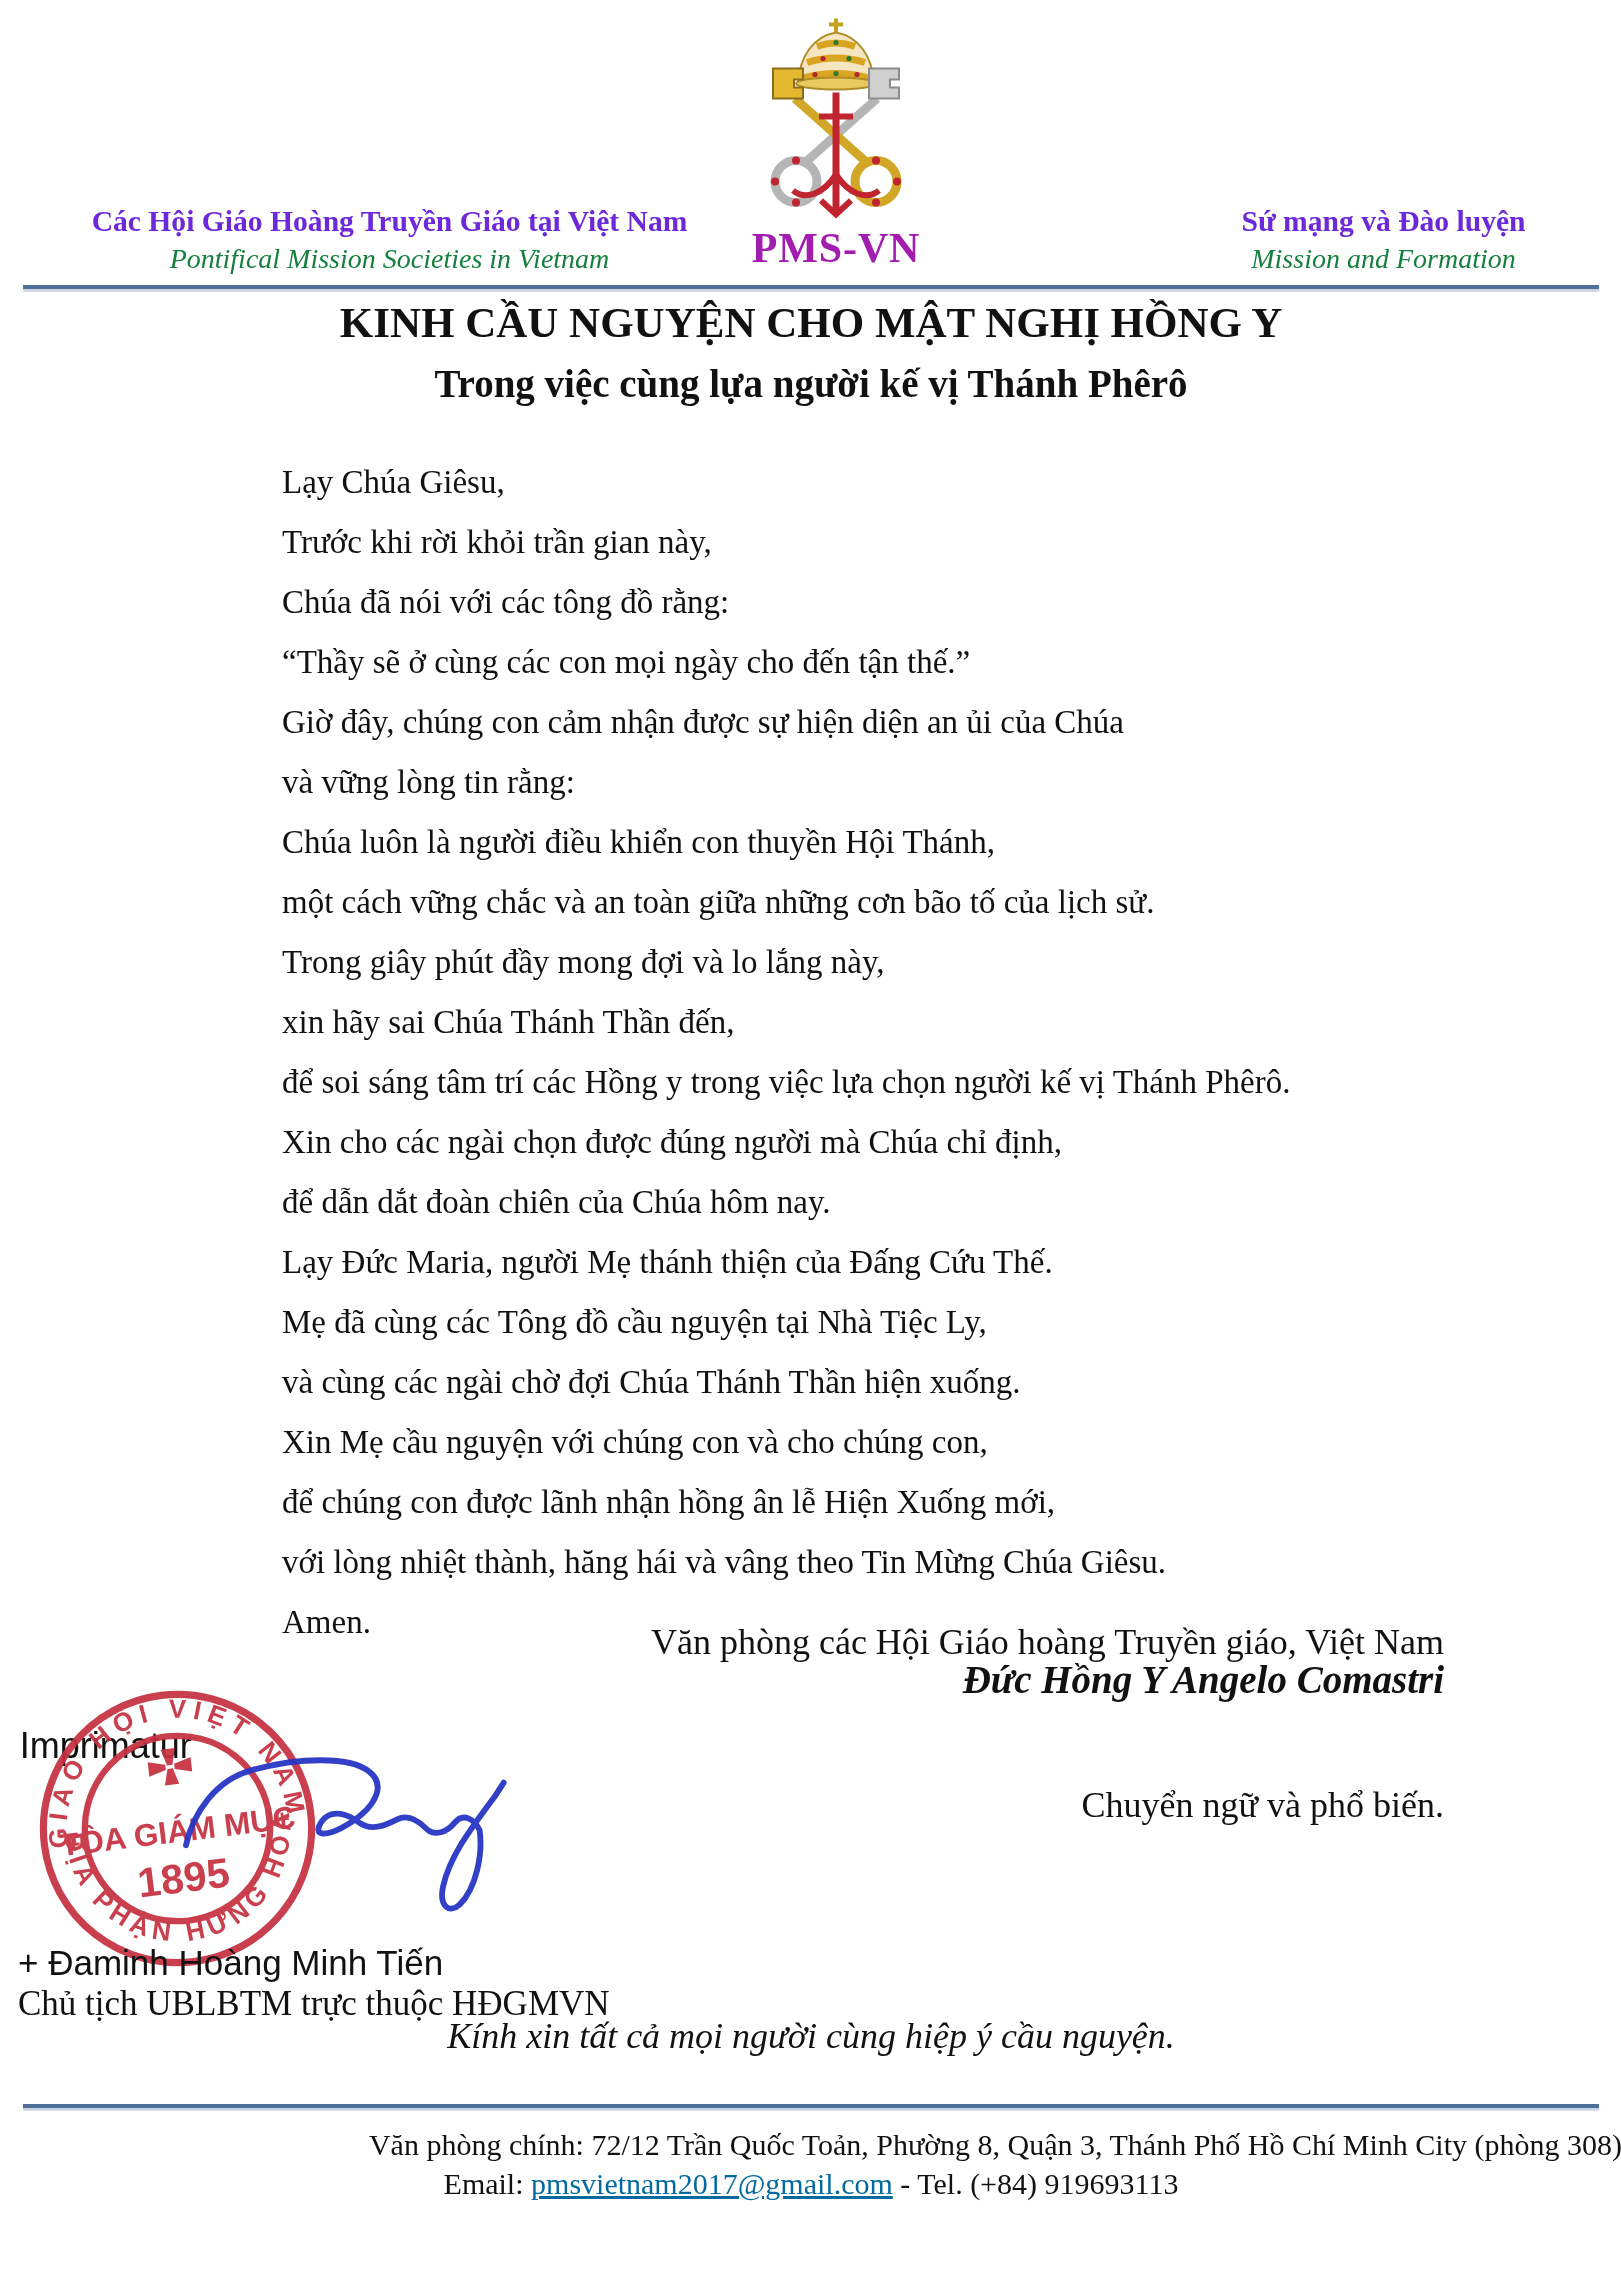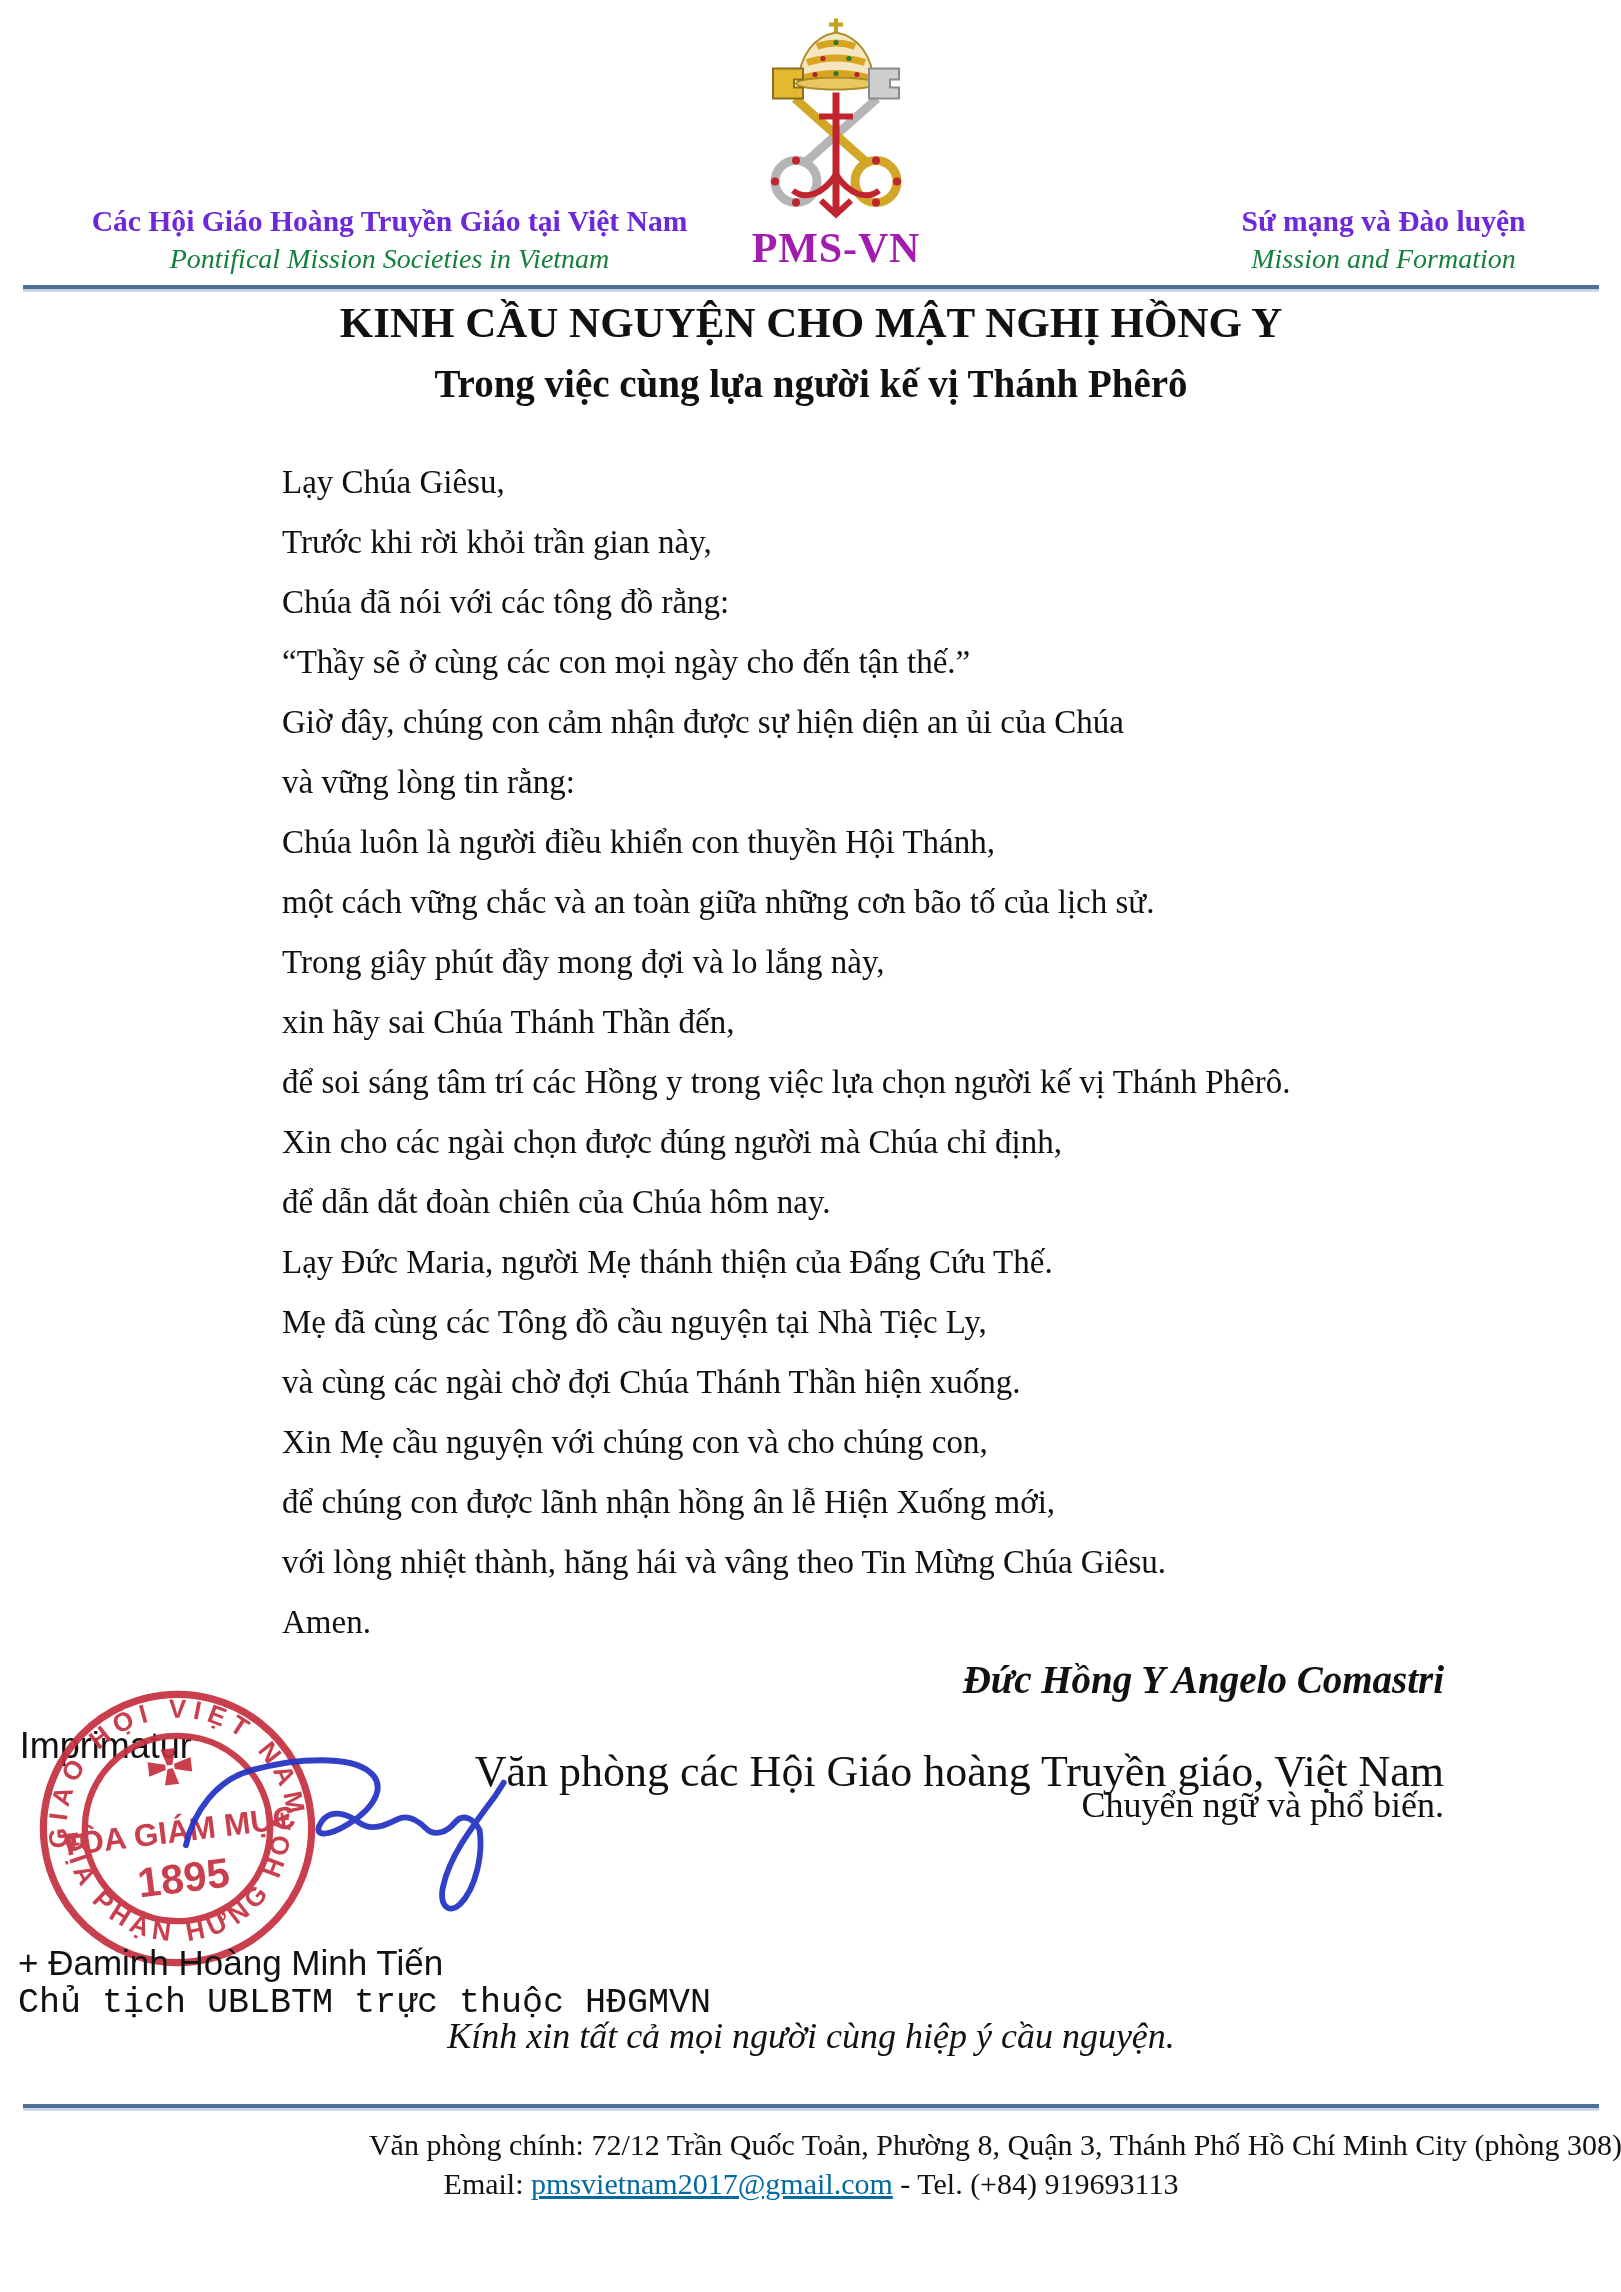--- a/index.html
+++ b/index.html
@@ -23,32 +23,32 @@
   .doc-title{position:absolute;top:298px;left:0;width:100%;text-align:center;
     font-weight:bold;font-size:43px;}
   .doc-subtitle{position:absolute;top:361px;left:0;width:100%;text-align:center;
     font-weight:bold;font-size:39px;}
   
   #prayer{position:absolute;left:282px;top:452px;width:1236px;}
   .prayer-line{font-size:33px;height:60px;line-height:60px;white-space:nowrap;}
   
   .sig-author{position:absolute;top:1657px;right:178px;font-weight:bold;font-style:italic;
     font-size:39px;}
-  .sig-office{position:absolute;top:1746px;right:178px;font-size:44px;}
+  .sig-office{position:absolute;top:1621px;right:178px;font-size:36px;}
   .sig-note{position:absolute;top:1784px;right:178px;font-size:36px;}
   
   .imprimatur{position:absolute;left:19.7px;top:1725px;
     font-family:"Liberation Sans","DejaVu Sans",sans-serif;font-size:36px;}
   #stamp{position:absolute;left:29px;top:1680px;width:297px;height:297px;
     transform:rotate(-7deg);opacity:.93;}
   #signature{position:absolute;left:134px;top:1745px;width:376px;height:188px;}
   .bishop-name{position:absolute;left:18px;top:1942px;
     font-family:"Liberation Sans","DejaVu Sans",sans-serif;font-size:35px;line-height:41px;}
   .bishop-title{position:absolute;left:18px;top:1983px;
-    font-family:Liberation Mono, monospace;font-size:35px;line-height:41px;}
+    font-family:Liberation Serif, serif;font-size:35px;line-height:41px;}
   .closing{position:absolute;top:2015px;left:0;width:100%;text-align:center;
     font-style:italic;font-size:36px;}
   
   .footer-address{position:absolute;top:2128px;left:0;width:100%;text-align:right;
     font-size:30px;}
   .footer-contact{position:absolute;top:2167px;left:0;width:100%;text-align:center;
     font-size:30px;}
   .email-link{color:#0369a1;text-decoration:underline;cursor:pointer;}
   .stamp-text{fill:#c53140;font-family:"Liberation Sans","DejaVu Sans",sans-serif;
     font-weight:bold;}

